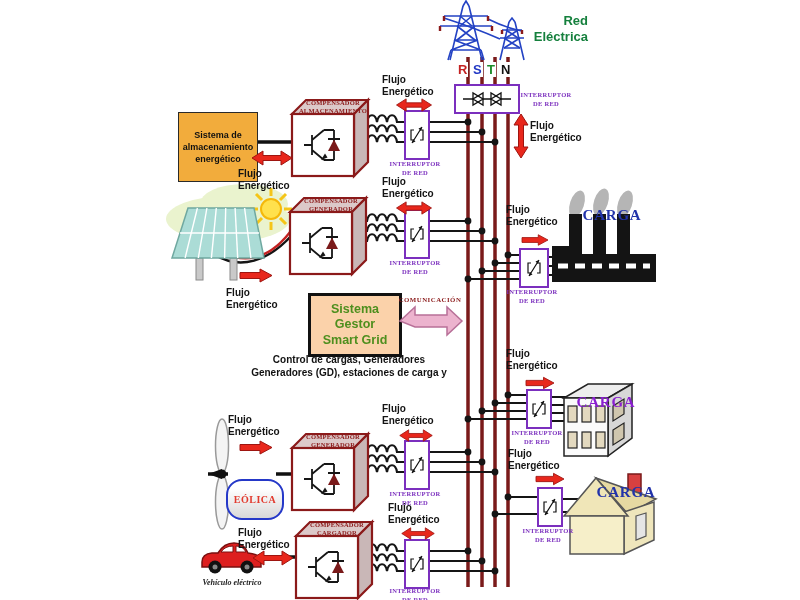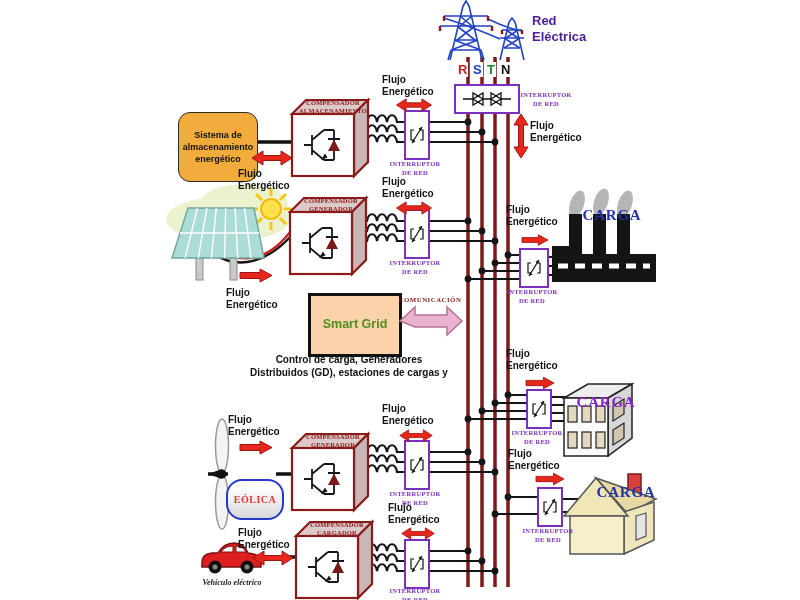--- a/index.html
+++ b/index.html
@@ -5,21 +5,21 @@
   html,body{margin:0;padding:0;}
   body{width:800px;height:600px;position:relative;background:#fff;overflow:hidden;
        font-family:"Liberation Sans",sans-serif;}
   svg{position:absolute;overflow:visible;}
   
   .flujo{position:absolute;z-index:6;font:700 10px/1.18 "Liberation Sans",sans-serif;color:#141414;text-align:left;}
   .int-label{position:absolute;z-index:6;font:700 6.5px/1.35 "Liberation Serif",serif;color:#7B2FBE;
              letter-spacing:.3px;text-align:center;}
   .carga{position:absolute;z-index:6;font:700 15px "Liberation Serif",serif;letter-spacing:.8px;text-align:center;margin-top:38px;}
   .carga-blue{color:#2233AA;} .carga-purple{color:#8A1FD0;}
-  .grid-title{position:absolute;z-index:6;font:700 13px/1.2 "Liberation Sans",sans-serif;color:#4c1d95;text-align:left;padding-left:16px;}
+  .grid-title{position:absolute;z-index:6;font:700 13px/1.2 "Liberation Sans",sans-serif;color:#15803d;text-align:right;}
   .phase{position:absolute;z-index:6;font:700 13px "Liberation Sans",sans-serif;background:#fff;padding:0 1px;}
   .comp{position:absolute;z-index:3;width:90px;height:86px;}
   .comp-label{position:absolute;z-index:4;font:700 6.5px/1.2 "Liberation Serif",serif;color:#8B1A1A;
               letter-spacing:.2px;text-align:center;}
   .int-box{position:absolute;z-index:3;background:#fff;border:2px solid #7B2FBE;display:flex;
            align-items:center;justify-content:center;}
   .storage-box{position:absolute;z-index:3;background:#F2AC3C;border:1.8px solid #2a2a2a;display:flex;
                align-items:center;justify-content:center;text-align:center;
                font:700 9px/1.35 "Liberation Sans",sans-serif;color:#111;padding:3px;}
   .manager-box{position:absolute;z-index:3;background:#FBD2AA;border:3px solid #111;display:flex;flex-direction:column;
@@ -148,21 +148,21 @@
     </g>
   </svg>
 </div>
 <div class="int-label" style="left:519px;top:91px;width:54px;">INTERRUPTOR DE RED</div>
 
 <svg class="arrow" style="left:513px;top:114px;" width="16" height="44" viewBox="0 0 16 44">
   <polygon points="8,0 15,11 10.5,11 10.5,33 15,33 8,44 1,33 5.5,33 5.5,11 1,11" fill="#E8271C" stroke="#9E1510"></polygon>
 </svg>
 <div class="flujo" style="left:530px;top:120px;width:62px;">Flujo Energético</div>
 
-<div class="storage-box" style="left:178px;top:112px;width:72px;height:62px;border-radius:12px;">
+<div class="storage-box" style="left:178px;top:112px;width:72px;height:62px;">
   <span>Sistema de almacenamiento energético</span>
 </div>
 <svg class="arrow" style="left:252px;top:150px;" width="40" height="16" viewBox="0 0 40 16">
   <polygon points="0,8 11,1 11,5.5 29,5.5 29,1 40,8 29,15 29,10.5 11,10.5 11,15" fill="#E8271C" stroke="#9E1510"></polygon>
 </svg>
 <div class="flujo" style="left:238px;top:168px;width:66px;">Flujo Energético</div>
 
 <div class="comp" style="left:290px;top:96px;">
   <svg width="90" height="86" viewBox="0 0 90 86" style="left:0;top:0">
     <g stroke="#8B1A1A" stroke-width="2.2">
@@ -285,29 +285,30 @@
     <g stroke="#111" stroke-width="1.2" fill="none">
         <path d="M5 6 H2 V16 H5 M11 6 H14 V16 H11 M3 19 L13 3"></path>
       </g>
     <polygon points="13,3 9.5,4.5 12,7" fill="#111"></polygon>
       <polygon points="3,19 6.5,17.5 4,15" fill="#111"></polygon>
   </svg>
 </div>
 <div class="int-label" style="left:506px;top:288px;width:52px;">INTERRUPTOR DE RED</div>
 
 <div class="manager-box" style="left:308px;top:293px;width:88px;height:58px;">
+  <div>Sistema Gestor</div>
   <div>Smart Grid</div>
 </div>
 <div class="comunicacion" style="left:396px;top:296px;width:68px;">COMUNICACIÓN</div>
 <svg class="arrow" style="left:399px;top:305px;" width="64" height="32" viewBox="0 0 64 32">
   <polygon points="1,16 16,2 16,10 48,10 48,2 63,16 48,30 48,22 16,22" fill="#ECB3CE" stroke="#B87098" stroke-width="1.5"></polygon>
 </svg>
 <div class="descr" style="left:238px;top:353px;width:222px;">
-  <div>Control de carga, Generadores</div>
-  <div>Distribuidos (GD), estaciones de cargas y</div>
+  <div>Control de cargas, Generadores</div>
+  <div>Generadores (GD), estaciones de carga y</div>
 </div>
 
 <div class="carga carga-purple" style="left:570px;top:356px;width:72px;">CARGA</div>
 <svg style="left:558px;top:376px;z-index:2" width="96" height="88" viewBox="0 0 96 88">
   <g stroke="#222" stroke-width="1.5">
     <polygon points="6,22 30,8 74,8 50,22" fill="#EDEDED"></polygon>
     <polygon points="50,22 74,8 74,62 50,80" fill="#D7D7D7"></polygon>
     <rect x="6" y="22" width="44" height="58" fill="#FBFBFB"></rect>
   </g>
   <g stroke="#222" stroke-width="1.2">

